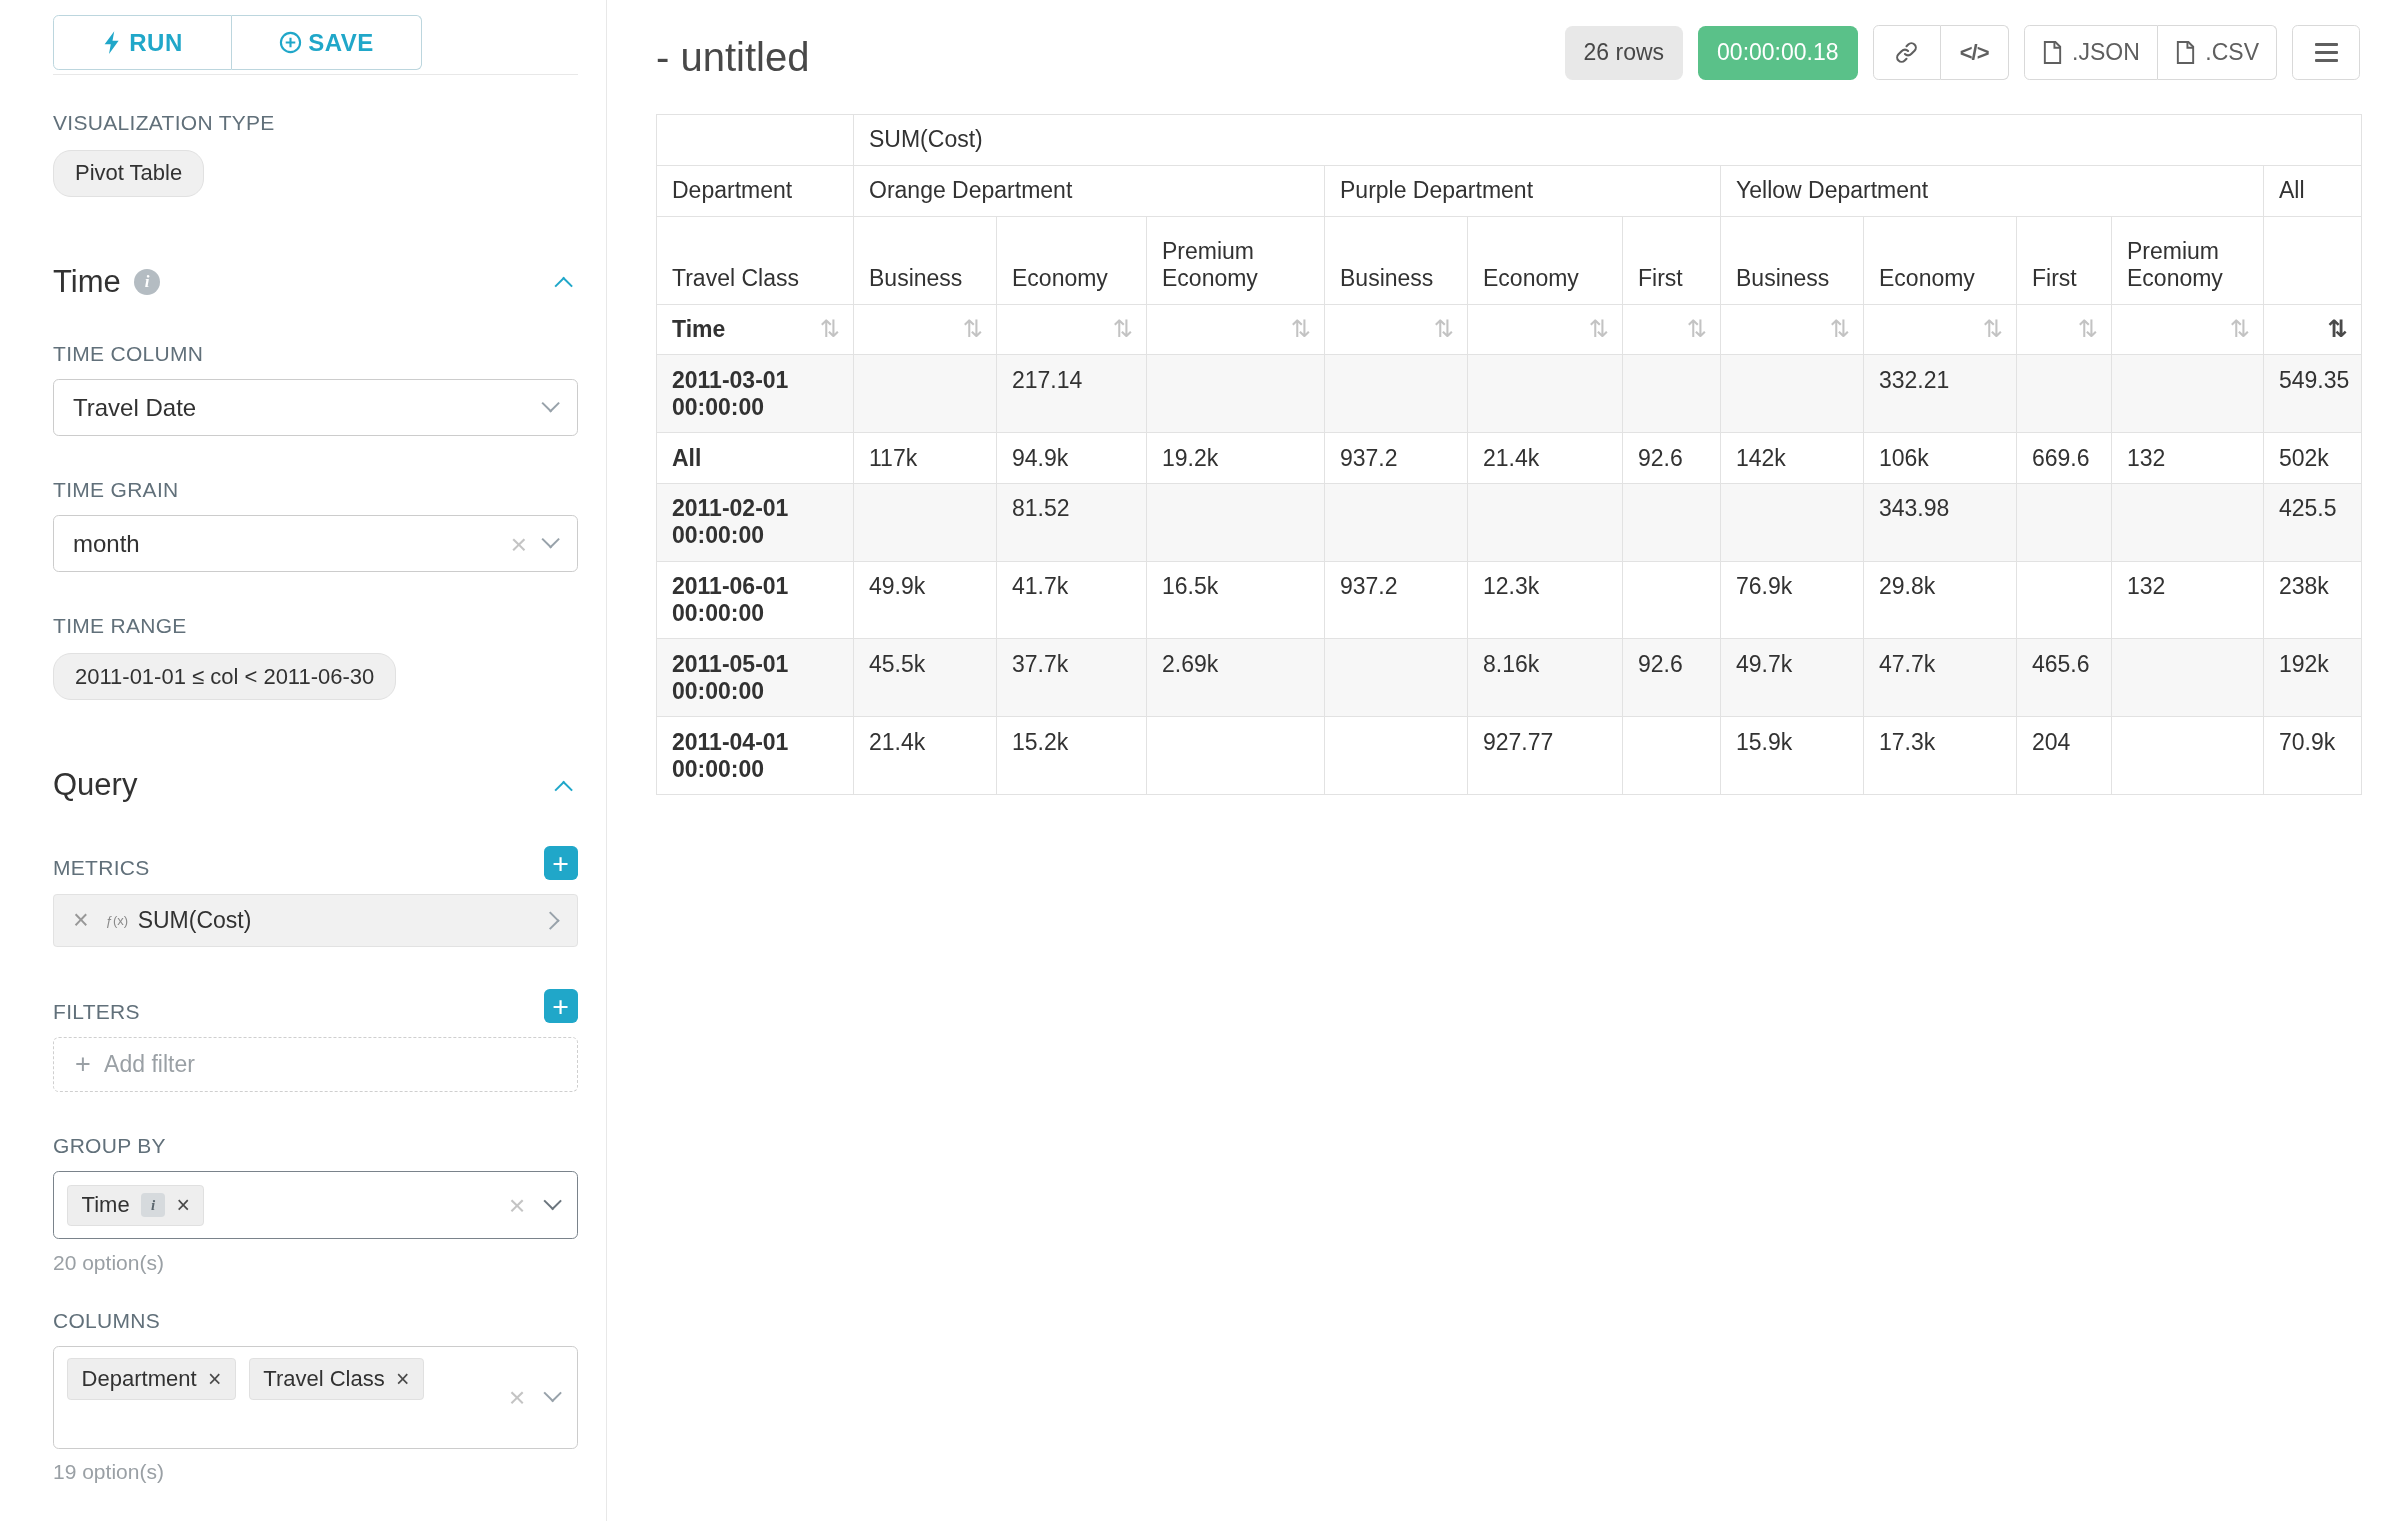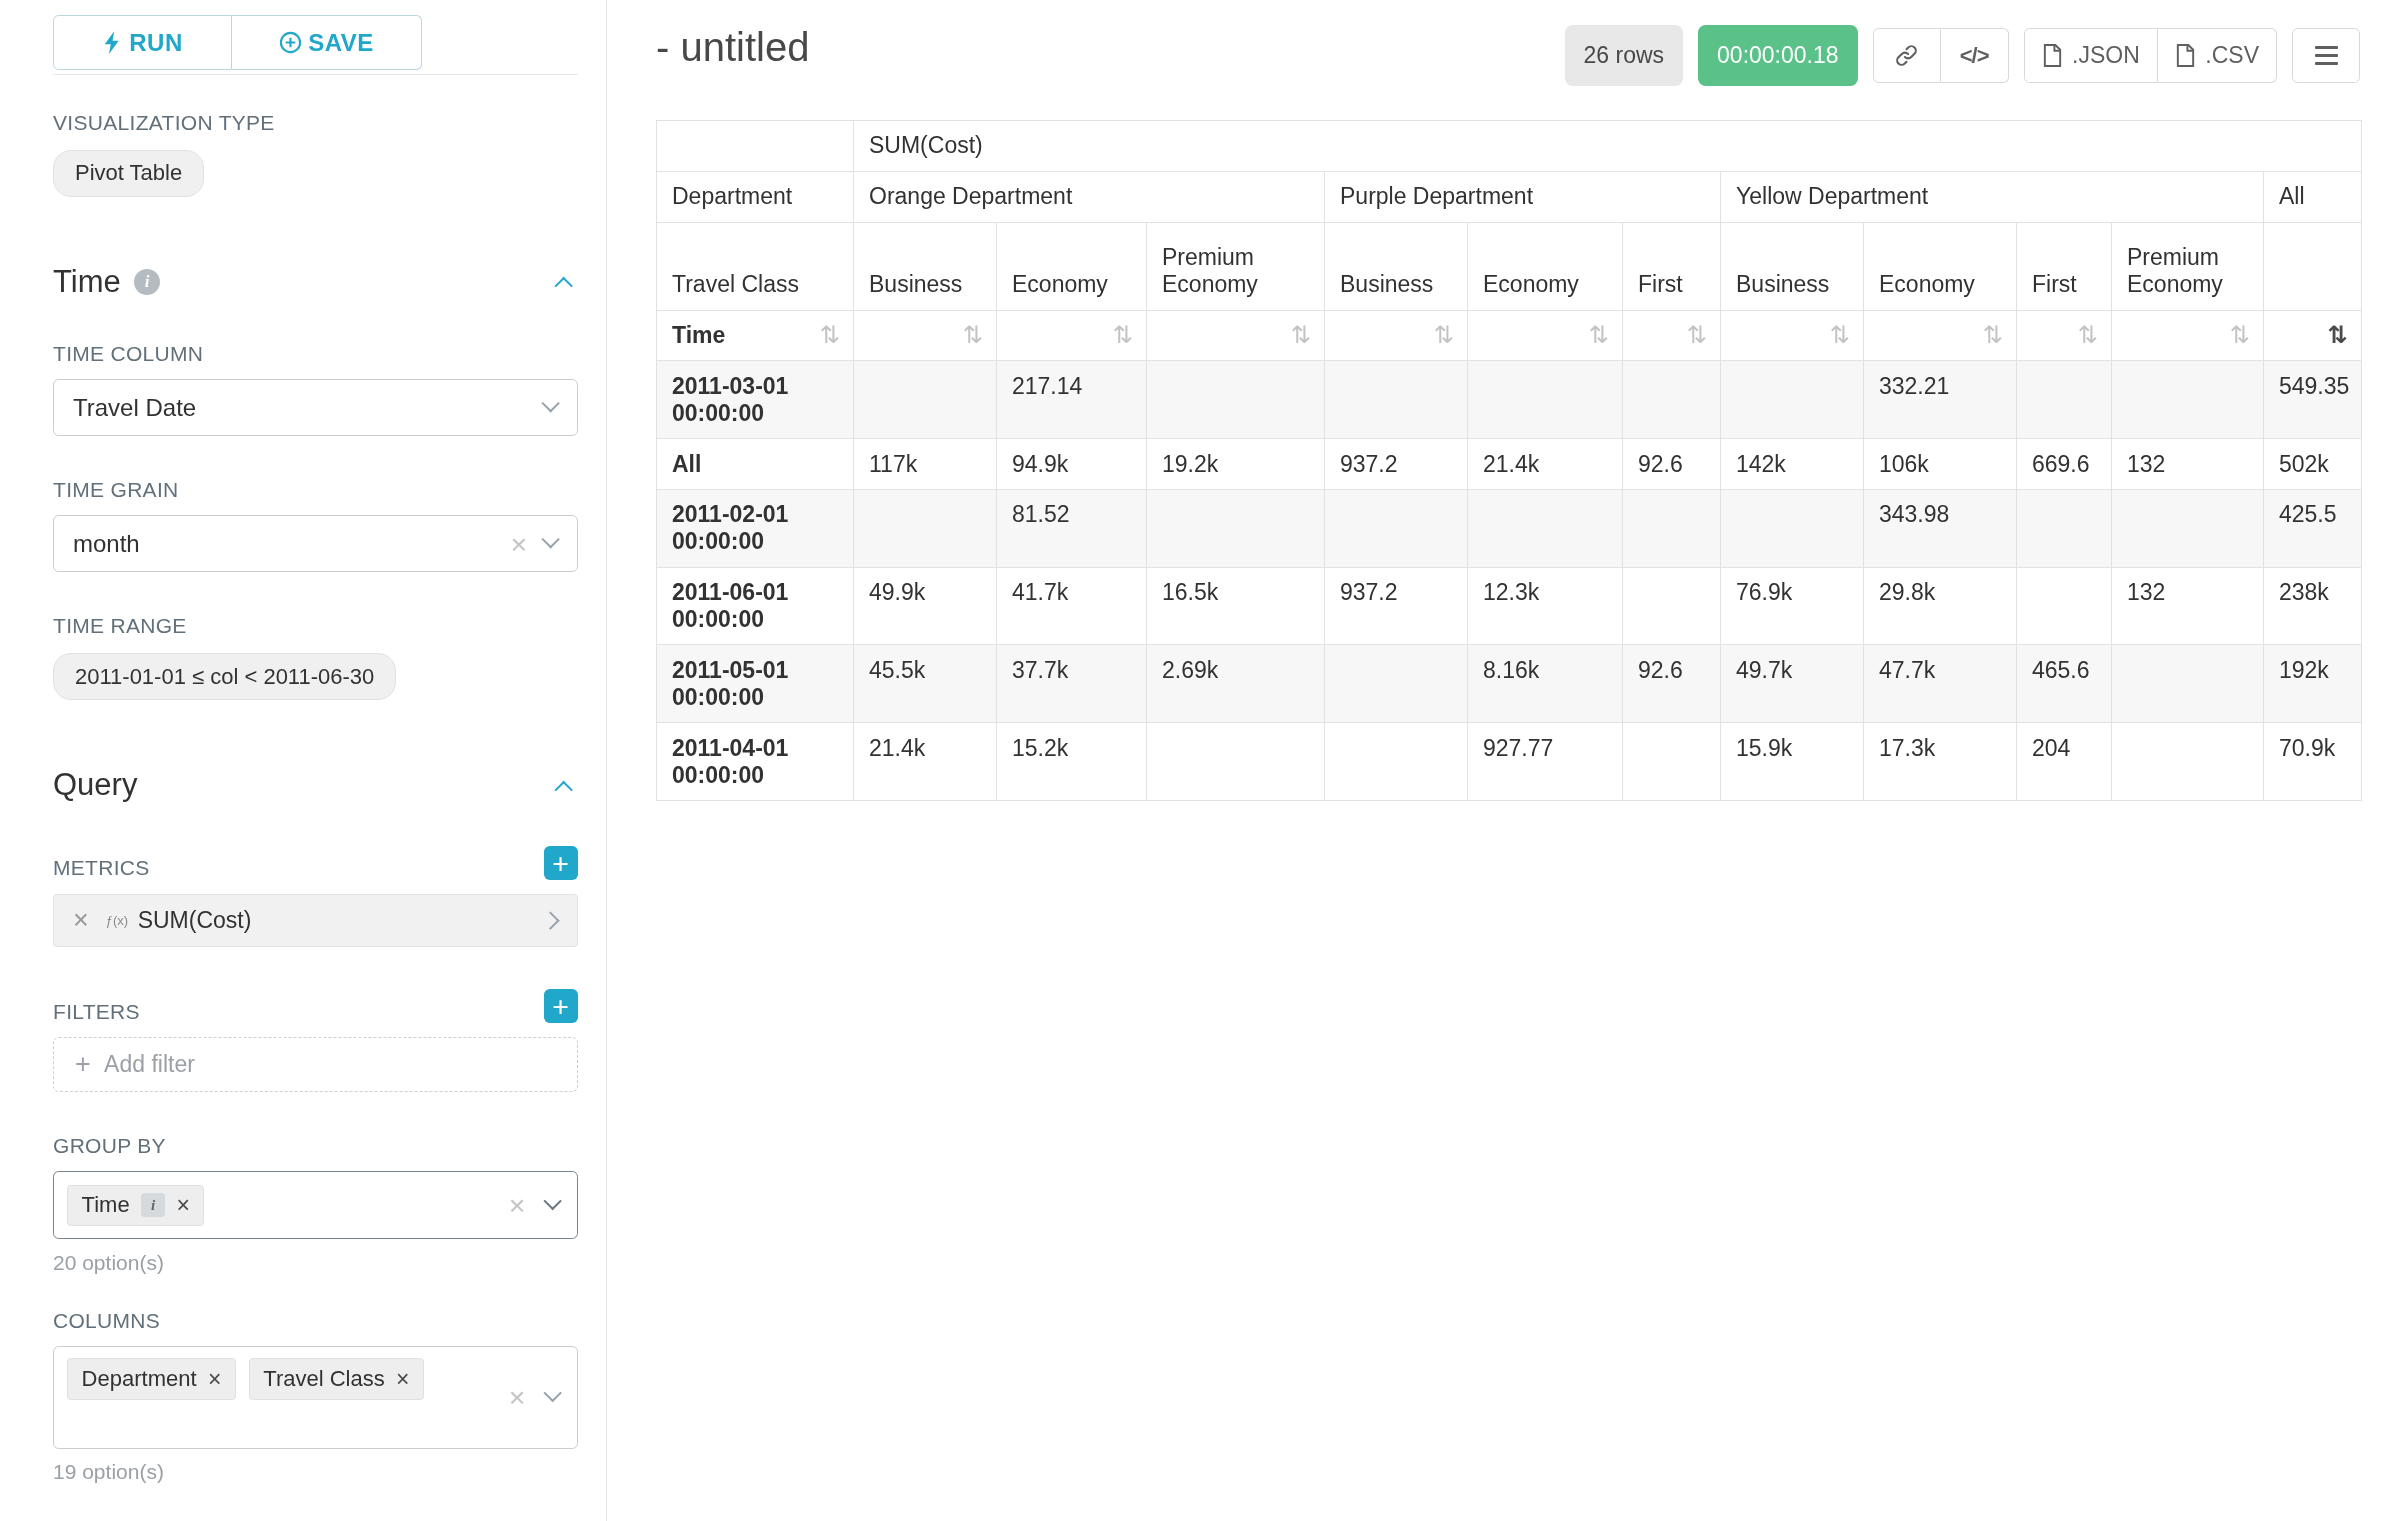--- a/index.html
+++ b/index.html
@@ -57,24 +57,24 @@
   .multi-select.focused{border:1.9px solid #7a838b}
   .multi-select.tall{min-height:103px;align-items:flex-start}
   .ms-tags{display:flex;gap:13.3px;flex-wrap:wrap}
   .ms-controls{position:absolute;right:17px;top:50%;transform:translateY(-50%);display:flex;align-items:center;gap:3.8px}
   .tag{display:inline-flex;align-items:center;gap:11.4px;background:#eee;border:1px solid #e0e0e0;border-radius:3.8px;padding:6.7px 13.3px;font-size:22px;color:#323232}
   .tag-info{width:24px;height:24px;background:#d6dadd;border-radius:3.8px;color:#5b666e;font-size:15px;font-weight:700;font-style:italic;display:flex;align-items:center;justify-content:center;cursor:pointer;font-family:"Liberation Serif",serif}
   .tag-x{color:#4a4a4a;font-size:23px;cursor:pointer;line-height:1}
 
   
   .main{flex:1;padding:25px 46px 0 49px;overflow:hidden}
-  .main-header{display:flex;align-items:flex-start}
+  .main-header{display:flex;align-items:flex-end}
   .chart-title{font-size:40px;font-weight:400;color:#484848;flex:1}
   .header-controls{display:flex;align-items:center;gap:15px}
-  .badge{height:61px;display:inline-flex;align-items:center;padding:0 19px;border-radius:7.6px;font-size:23px;white-space:nowrap}
+  .badge{height:54px;display:inline-flex;align-items:center;padding:0 19px;border-radius:7.6px;font-size:23px;white-space:nowrap}
   .badge.gray{background:#e8e8e8;color:#484848}
   .badge.green{background:var(--success);color:#fff}
   .btn-group{display:flex}
   .btn-group .icon-btn:first-child{border-radius:5.7px 0 0 5.7px}
   .btn-group .icon-btn:last-child{border-radius:0 5.7px 5.7px 0;border-left:none}
   .icon-btn{height:55px;min-width:68px;background:#fff;border:1px solid #d9d9d9;border-radius:5.7px;display:inline-flex;align-items:center;justify-content:center;gap:9.5px;padding:0 17px;font-size:23px;color:#5f5f5f;cursor:pointer;font-family:inherit}
   .code-glyph{font-size:22px;font-weight:700;letter-spacing:-1px}
   .bars i{display:block;width:23px;height:2.9px;background:#5f5f5f;margin:4.8px 0;border-radius:1px}
 
   

